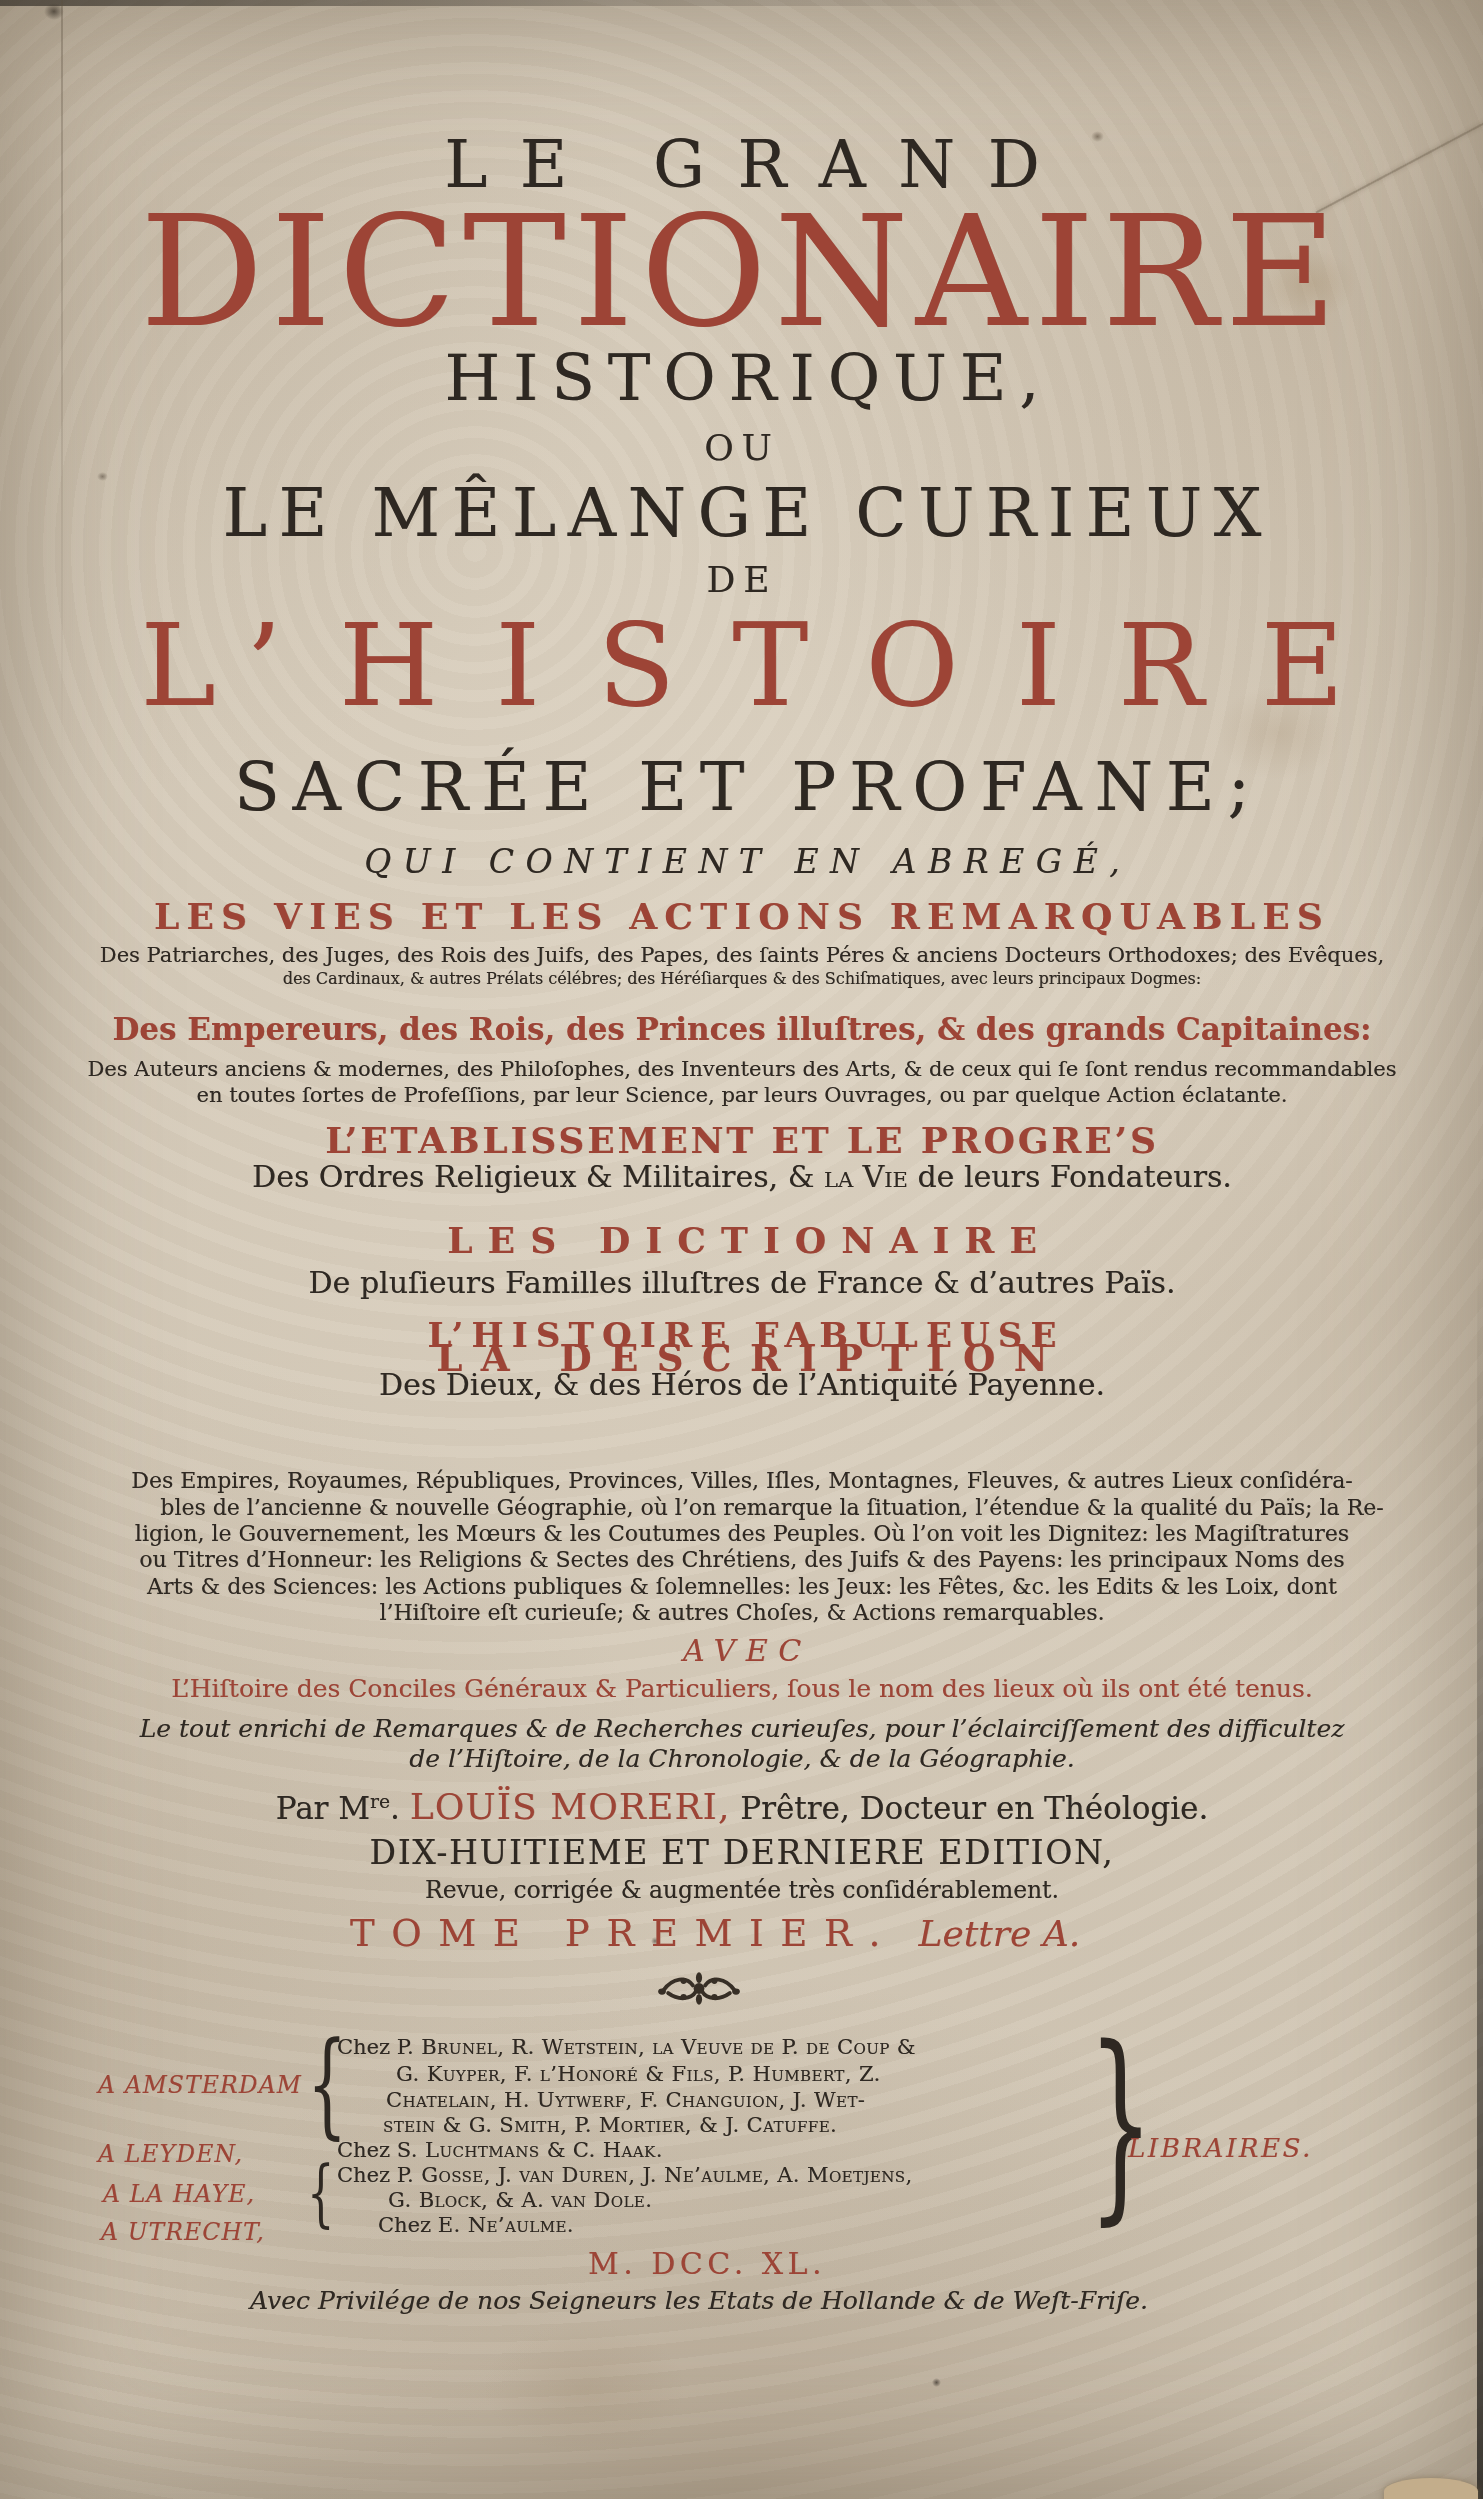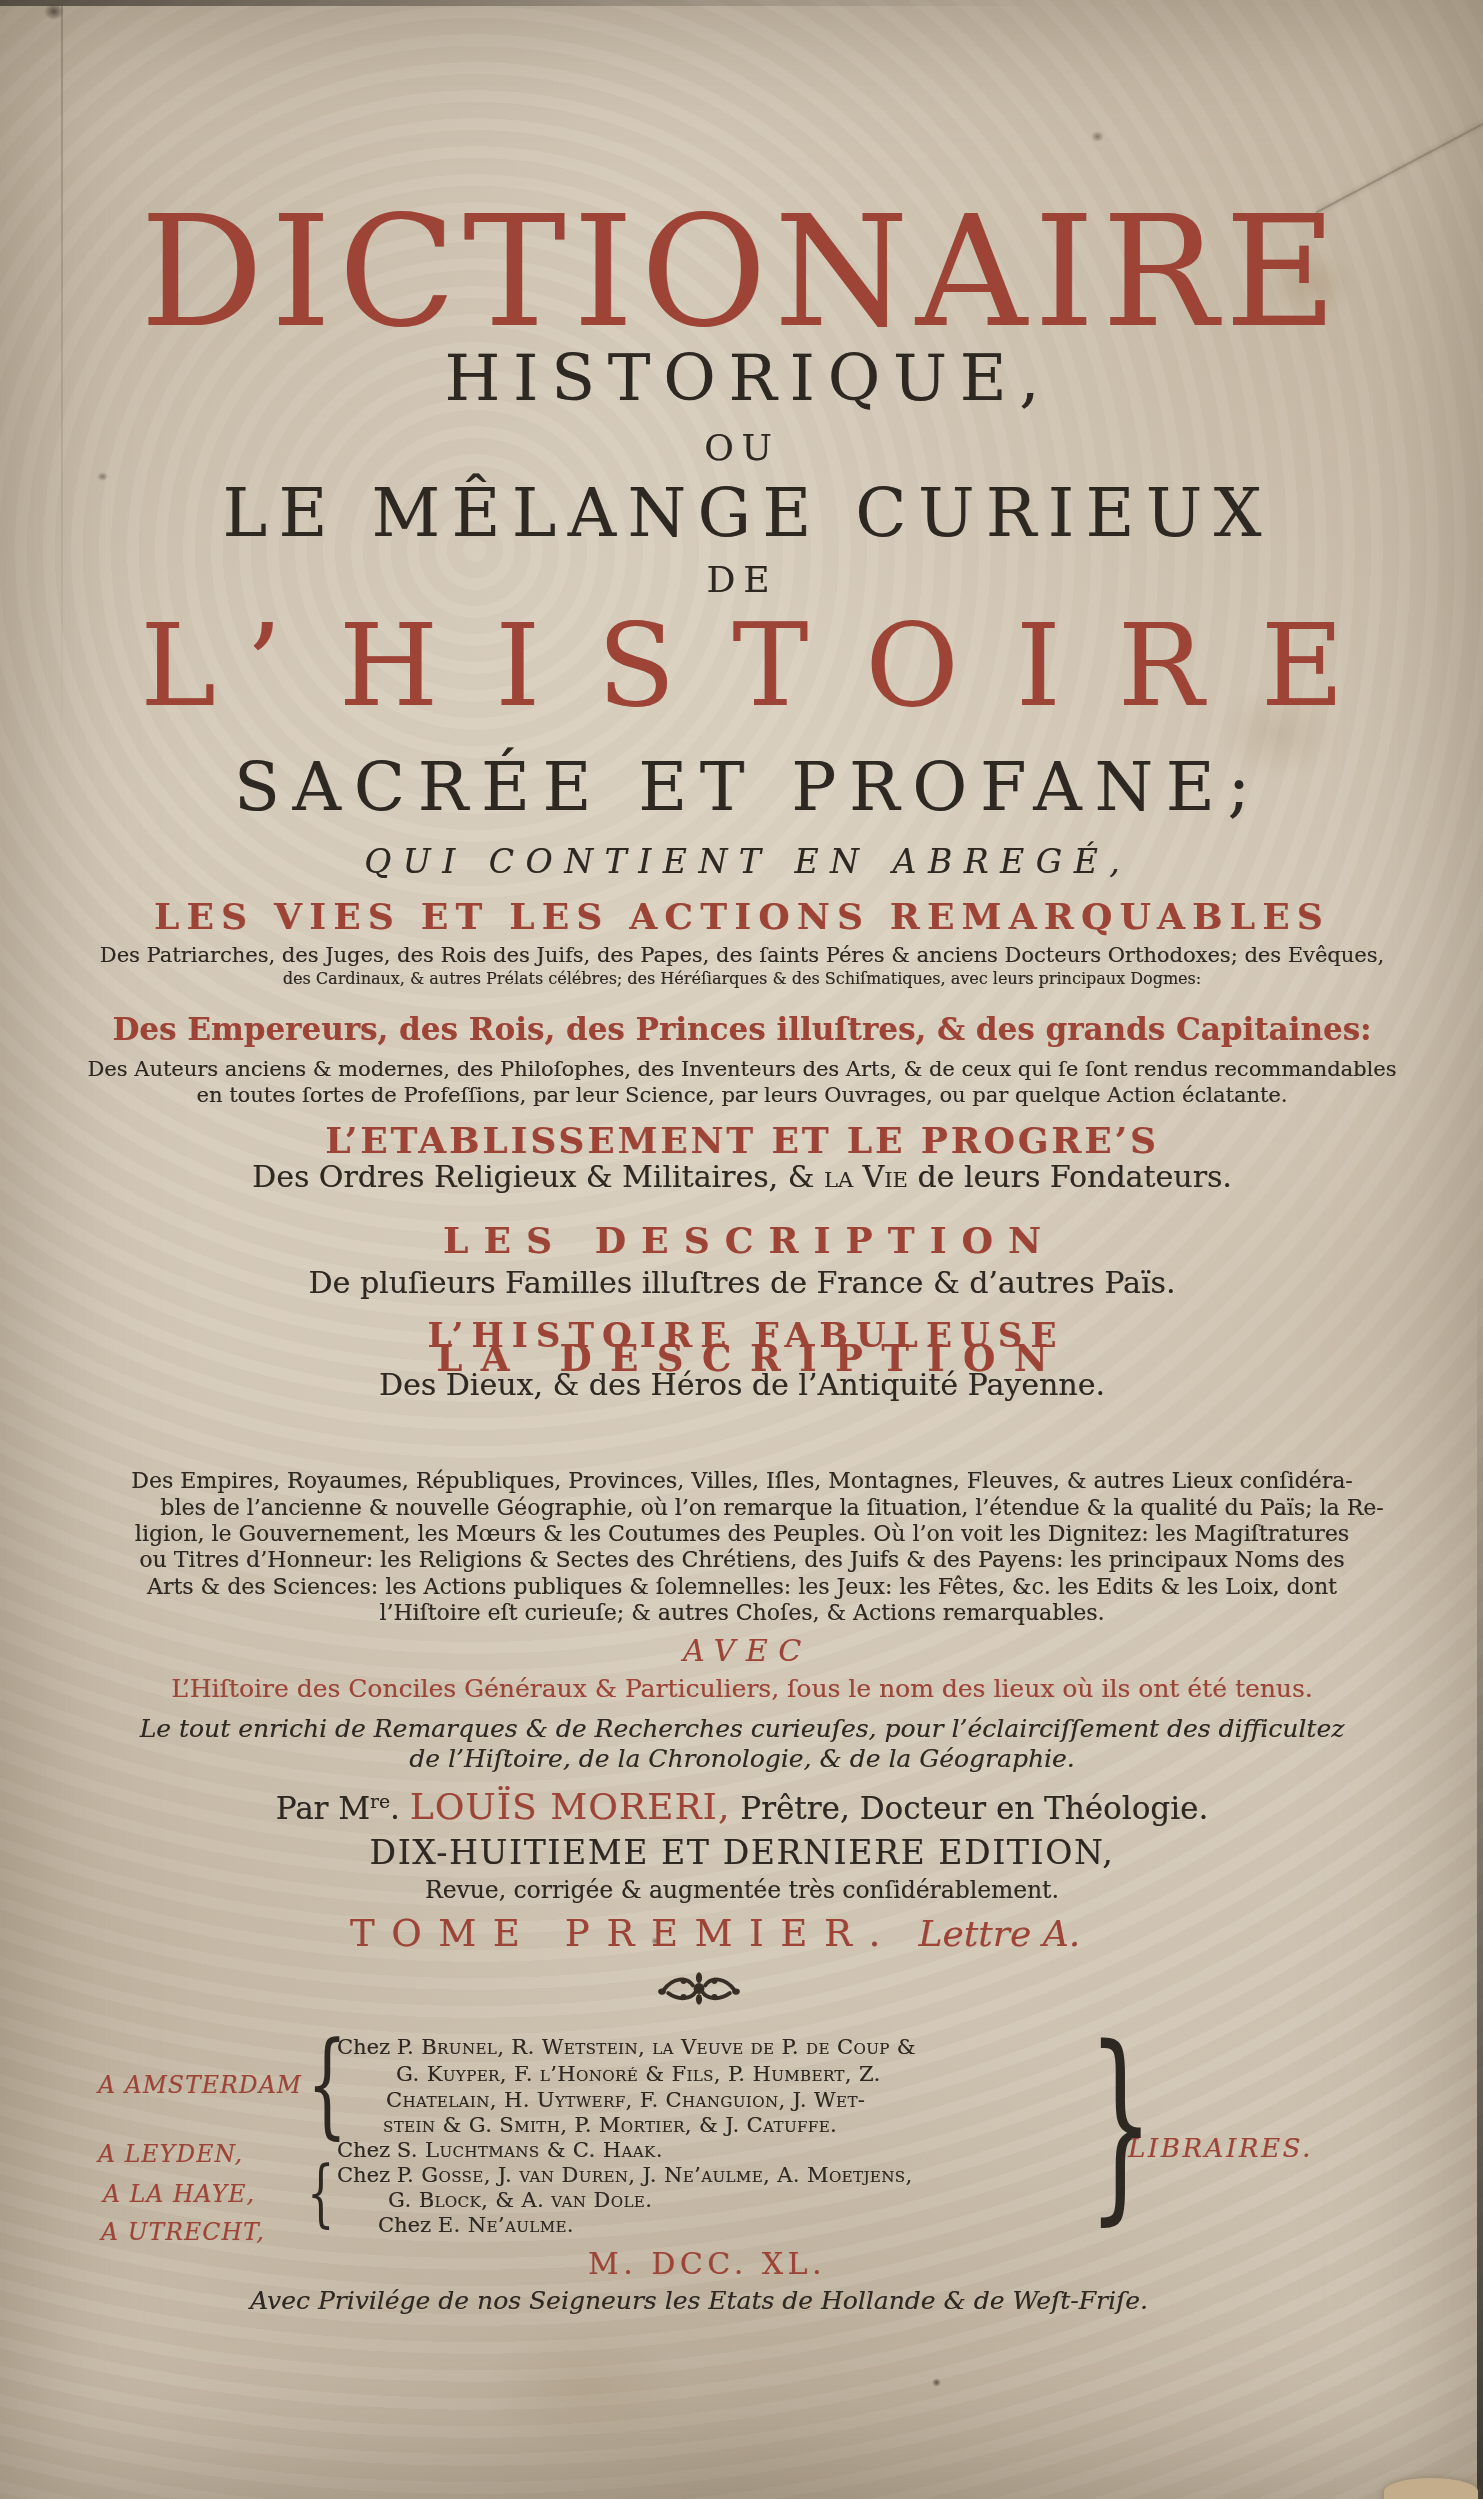--- a/index.html
+++ b/index.html
@@ -108,20 +108,21 @@
   <div class="blemish crease-tr"></div>
   <div class="blemish spot s1"></div>
   <div class="blemish spot s2"></div>
   <div class="blemish spot s3"></div>
   <div class="blemish spot s4"></div>
   <div class="blemish spot s5"></div>
   <div class="blemish spot s6"></div>
   <div class="blemish spot s7"></div>
   <div class="blemish spot s8"></div>
 
+  <div class="abs ink t-legrand">LE GRAND</div>
   <div class="abs red t-dict">DICTIONAIRE</div>
   <div class="abs ink t-historique">HISTORIQUE,</div>
   <div class="abs ink t-ou">OU</div>
   <div class="abs ink t-melange">LE MÊLANGE CURIEUX</div>
   <div class="abs ink t-de">DE</div>
   <div class="abs red t-histoire">L’HISTOIRE</div>
   <div class="abs ink t-sacree">SACRÉE ET PROFANE;</div>
 
   <div class="abs ink it t-abrege">QUI CONTIENT EN ABREGÉ,</div>
 
@@ -129,21 +130,21 @@
   <div class="abs ink p-vies-1">Des Patriarches, des Juges, des Rois des Juifs, des Papes, des ſaints Péres &amp; anciens Docteurs Orthodoxes; des Evêques,</div>
   <div class="abs ink p-vies-2">des Cardinaux, &amp; autres Prélats célébres; des Héréſiarques &amp; des Schiſmatiques, avec leurs principaux Dogmes:</div>
 
   <div class="abs red h-emp">Des Empereurs, des Rois, des Princes illuſtres, &amp; des grands Capitaines:</div>
   <div class="abs ink p-aut-1">Des Auteurs anciens &amp; modernes, des Philoſophes, des Inventeurs des Arts, &amp; de ceux qui ſe ſont rendus recommandables</div>
   <div class="abs ink p-aut-2">en toutes ſortes de Profeſſions, par leur Science, par leurs Ouvrages, ou par quelque Action éclatante.</div>
 
   <div class="abs red h-etab">L’ETABLISSEMENT ET LE PROGRE’S</div>
   <div class="abs ink p-ordres"><span>Des Ordres Religieux &amp; Militaires, &amp; </span><span class="sc">la Vie</span><span> de leurs Fondateurs.</span></div>
 
-  <div class="abs red h-gene">LES DESCRIPTION</div>
+  <div class="abs red h-gene">LES DICTIONAIRE</div>
   <div class="abs ink p-gene">De pluſieurs Familles illuſtres de France &amp; d’autres Païs.</div>
 
   <div class="abs red h-fab">L’HISTOIRE FABULEUSE</div>
   <div class="abs ink p-fab">Des Dieux, &amp; des Héros de l’Antiquité Payenne.</div>
 
   <div class="abs red h-desc">LA DESCRIPTION</div>
   <div class="abs ink p-desc p-desc-1">Des Empires, Royaumes, Républiques, Provinces, Villes, Iſles, Montagnes, Fleuves, &amp; autres Lieux conſidéra-</div>
   <div class="abs ink p-desc p-desc-2">bles de l’ancienne &amp; nouvelle Géographie, où l’on remarque la ſituation, l’étendue &amp; la qualité du Païs; la Re-</div>
   <div class="abs ink p-desc p-desc-3">ligion, le Gouvernement, les Mœurs &amp; les Coutumes des Peuples. Où l’on voit les Dignitez: les Magiſtratures</div>
   <div class="abs ink p-desc p-desc-4">ou Titres d’Honneur: les Religions &amp; Sectes des Chrétiens, des Juifs &amp; des Payens: les principaux Noms des</div>

